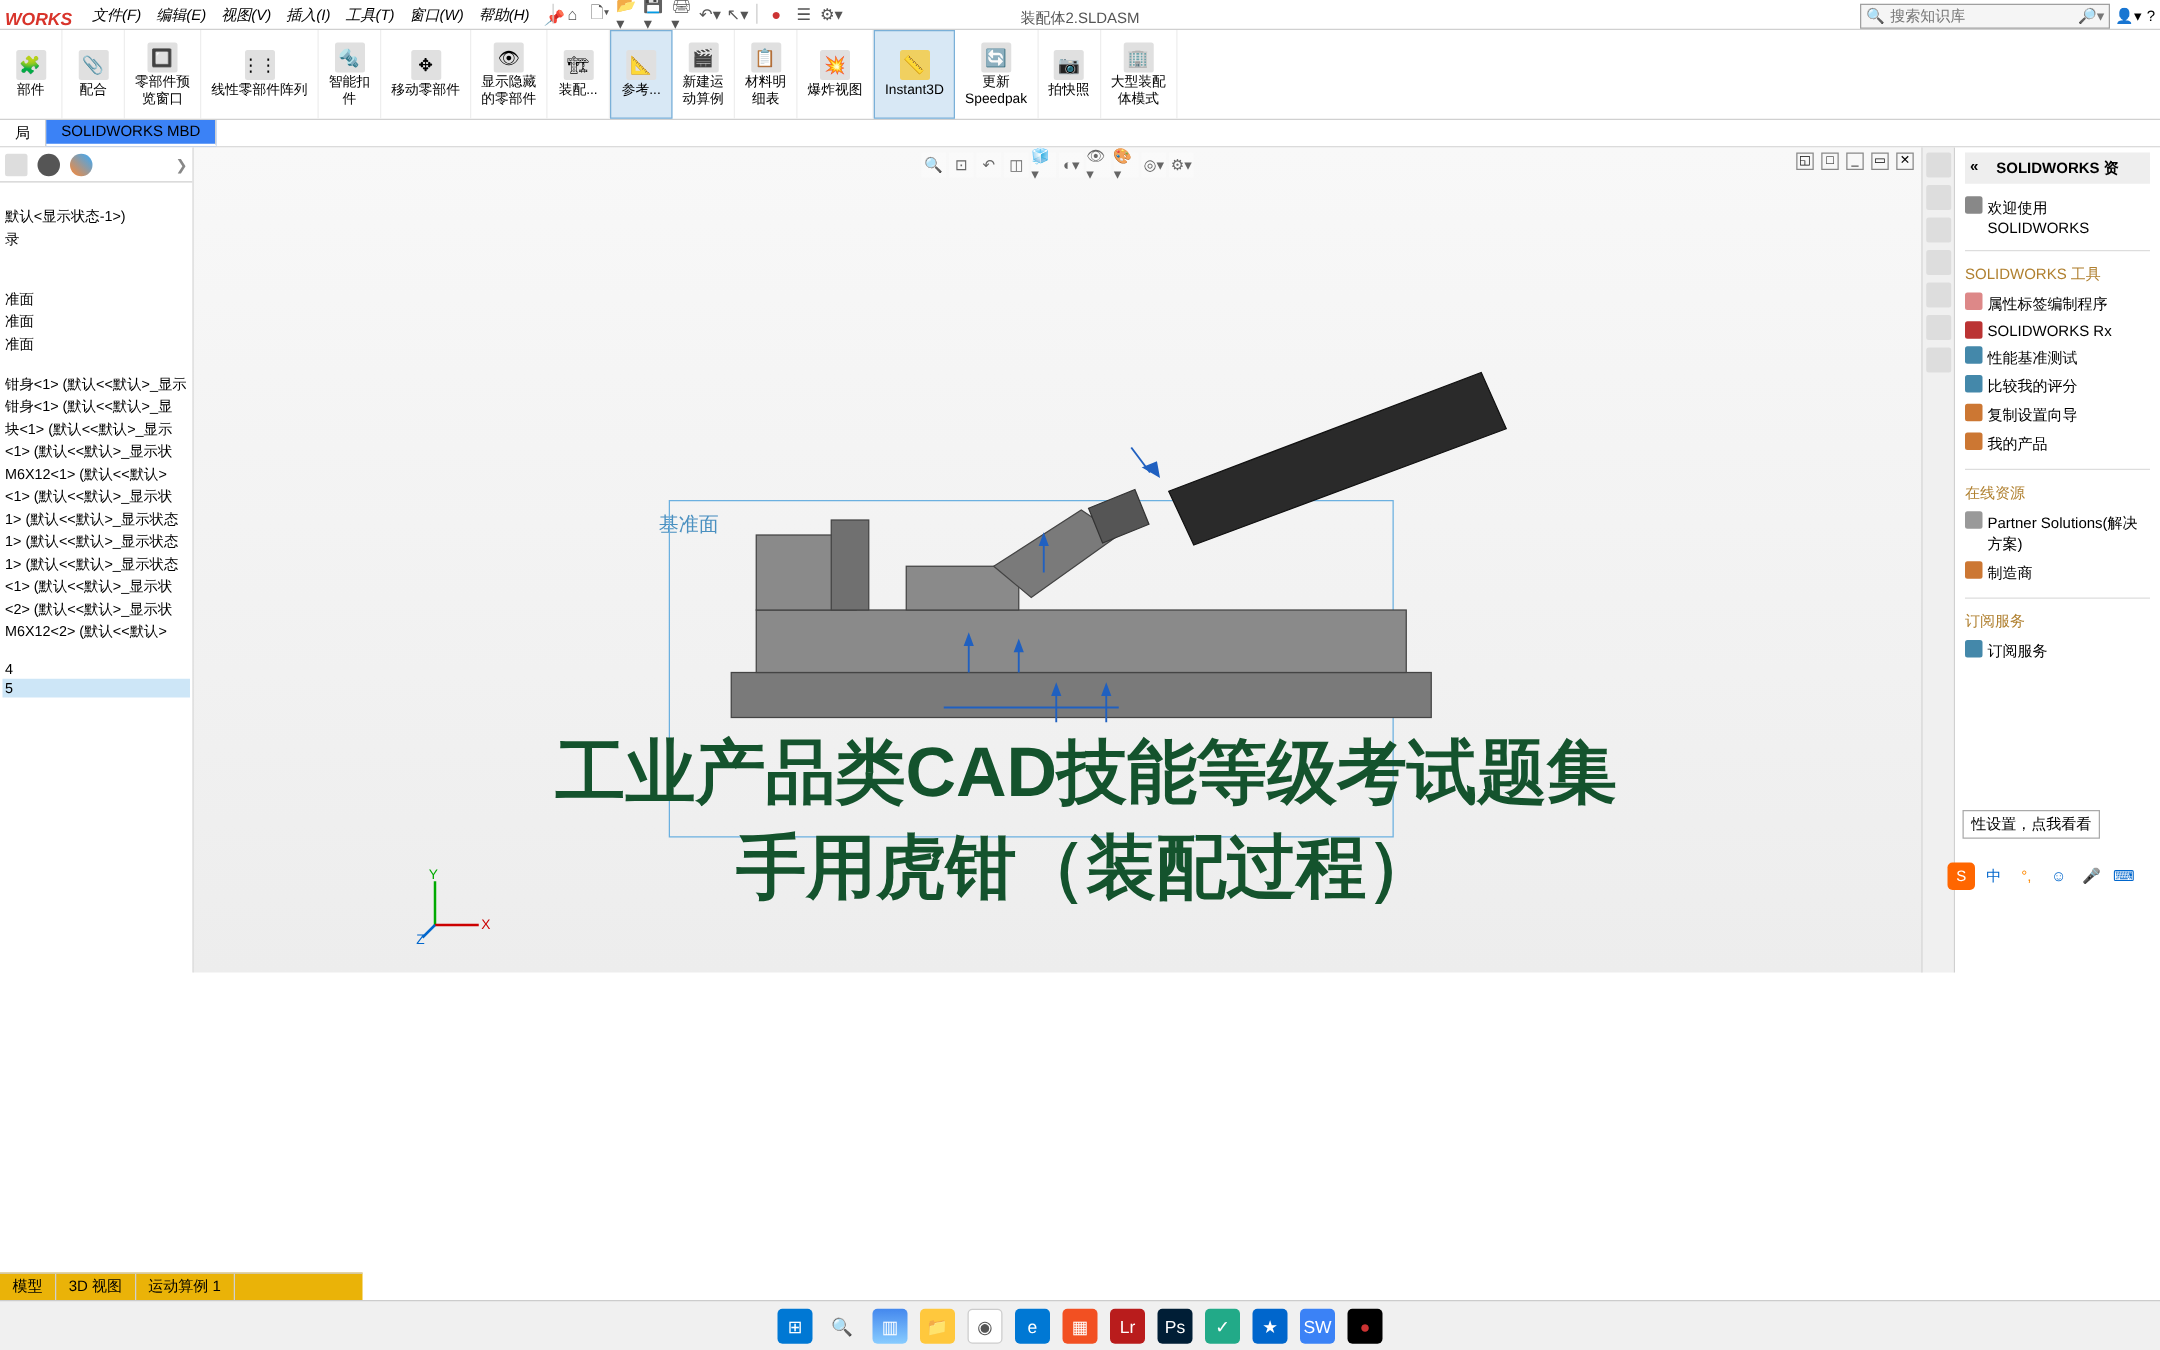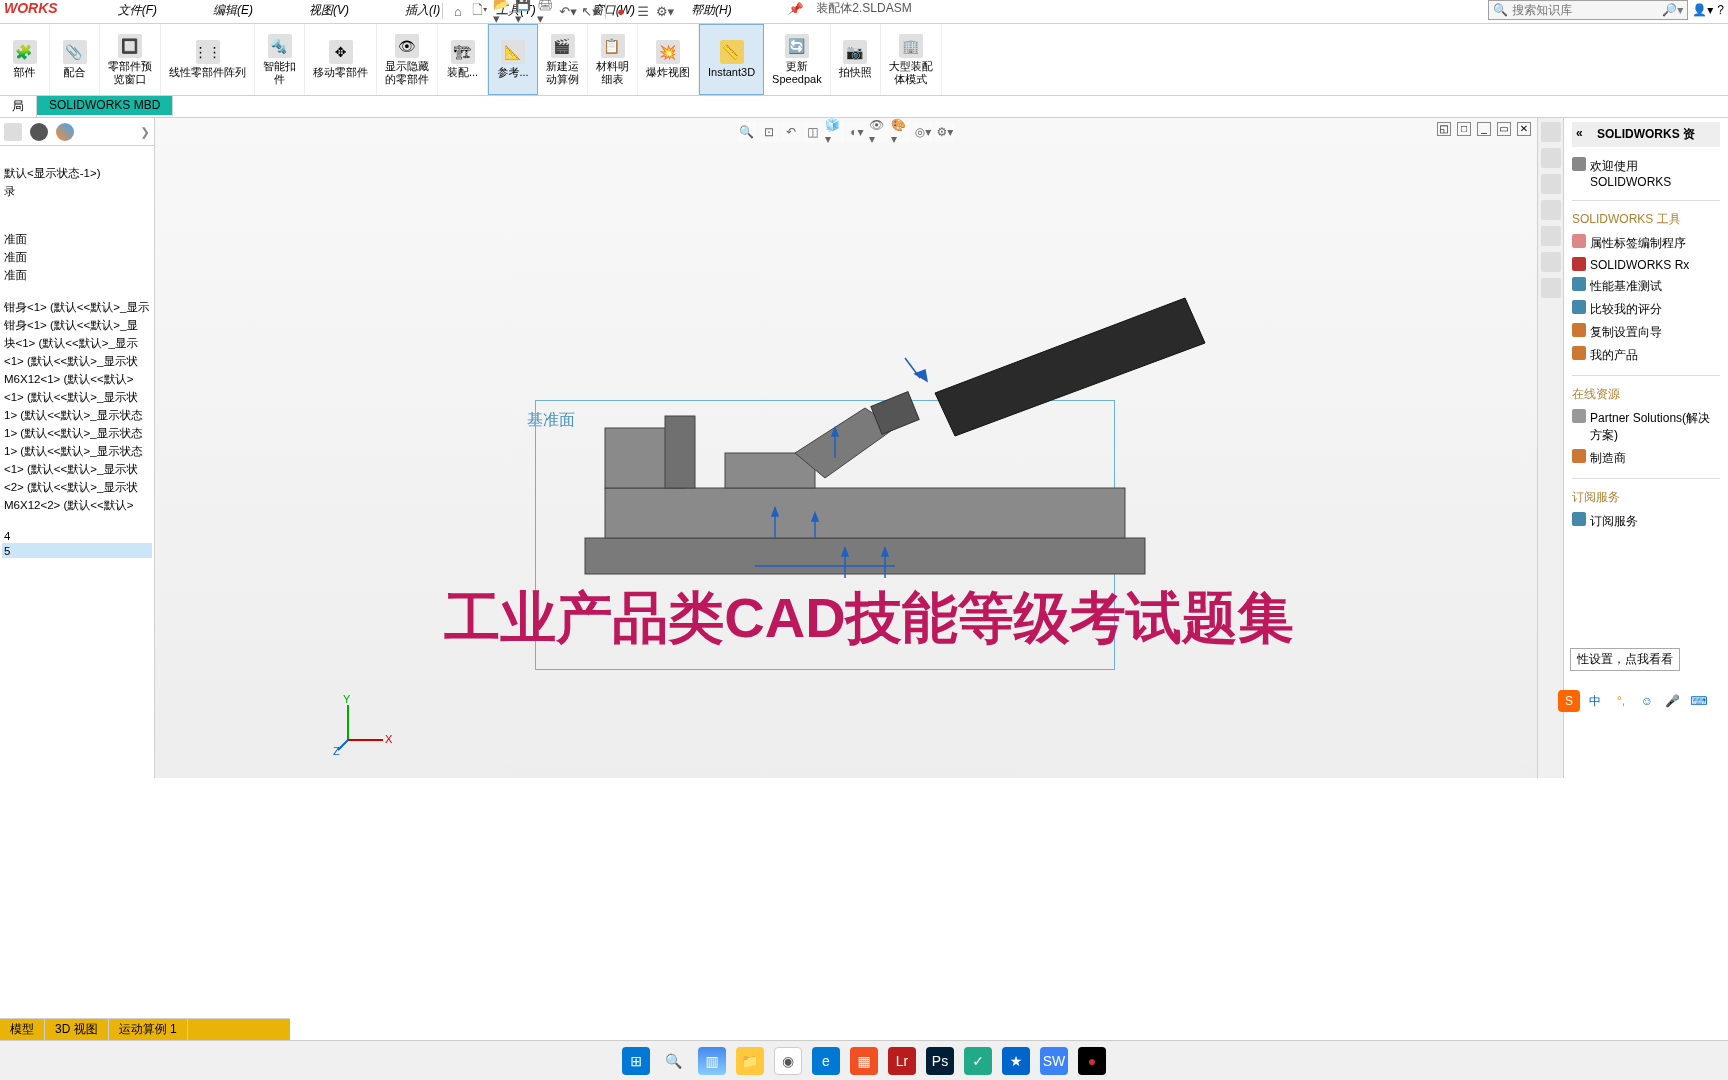--- a/index.html
+++ b/index.html
@@ -1,19 +1,19 @@
 <!DOCTYPE html>
 <html><head>
 <meta charset="utf-8">
 <style>
 * { margin: 0; padding: 0; box-sizing: border-box; font-family: "Microsoft YaHei", Arial, sans-serif; }
 body { width: 1728px; height: 1080px; background: #fff; overflow: hidden; position: relative; font-size: 12px; }
 
 
-.menubar { height: 24px; background: #fff; display: flex; align-items: flex-start; padding: 0 4px; border-bottom: 1px solid #d0d0d0; gap: 44px; }
+.menubar { height: 24px; background: #fff; display: flex; align-items: flex-end; padding: 0 4px; border-bottom: 1px solid #d0d0d0; }
 .logo { color: #d8342b; font-weight: bold; font-size: 14px; margin-right: 10px; font-style: italic; }
 .menubar .menu-item { padding: 2px 6px; cursor: pointer; font-style: italic; }
 .menubar-right { margin-left: auto; display: flex; align-items: center; gap: 4px; }
 .doc-title { position: absolute; left: 50%; transform: translateX(-50%); color: #555; }
 .search-box { width: 200px; height: 20px; border: 1px solid #a0a0a0; background: #f5f5f5; display: flex; align-items: center; padding: 0 4px; color: #777; }
 .search-box .sicon { margin-right: 4px; }
 
 
 .qat { height: 22px; display: flex; align-items: center; padding: 0 440px 0 440px; gap: 4px; position: absolute; top: 0; }
 .qat-icon { width: 18px; height: 18px; display: flex; align-items: center; justify-content: center; font-size: 13px; color: #555; cursor: pointer; }
@@ -22,21 +22,21 @@
 
 .ribbon { height: 72px; background: #fff; border-bottom: 1px solid #d0d0d0; display: flex; }
 .ribbon-btn { display: flex; flex-direction: column; align-items: center; justify-content: center; padding: 4px 8px; min-width: 50px; border-right: 1px solid #eee; cursor: pointer; font-size: 11px; }
 .ribbon-btn.active { background: #d8e8f5; border: 1px solid #7ab0d8; }
 .ribbon-btn .ricon { width: 24px; height: 24px; background: #e0e0e0; border-radius: 2px; margin-bottom: 2px; display:flex; align-items:center; justify-content:center; font-size:14px; }
 .ribbon-btn .rlabel { text-align: center; line-height: 1.1; }
 
 
 .tabbar { height: 22px; background: #fff; display: flex; border-bottom: 1px solid #d0d0d0; }
 .tab { padding: 2px 12px; border-right: 1px solid #d0d0d0; cursor: pointer; font-size: 12px; }
-.tab.active { background: #14b8a6; border-bottom: 2px solid #fff; }
+.tab.active { background: #3b82f6; border-bottom: 2px solid #fff; }
 
 
 .main { display: flex; height: 660px; }
 .left-panel { width: 155px; background: #fff; border-right: 1px solid #d0d0d0; overflow: hidden; font-size: 11.5px; }
 .tree-tabs { height: 28px; border-bottom: 1px solid #d0d0d0; display: flex; align-items: center; padding: 0 4px; gap: 8px; }
 .tree-tabs .tt { width: 18px; height: 18px; background: #ddd; border-radius: 2px; }
 .tree-tabs .expand { margin-left: auto; color: #888; }
 .tree { padding: 4px 2px; }
 .tree-item { padding: 1.5px 2px; white-space: nowrap; overflow: hidden; cursor: pointer; }
 .tree-item.sel { background: #cde6f7; }
@@ -72,21 +72,21 @@
 
 
 .statusbar { position: absolute; bottom: 20px; left: 0; right: 0; height: 20px; background: #fff; border-top: 1px solid #d0d0d0; display: flex; align-items: center; padding: 0 8px; font-size: 11.5px; color: #444; }
 .statusbar .sb-right { margin-left: auto; display: flex; gap: 16px; }
 
 
 .taskbar { position: absolute; bottom: 0; left: 0; right: 0; height: 40px; background: #f0f0f0; display: flex; align-items: center; justify-content: center; gap: 10px; border-top:1px solid #ccc; }
 .tb-icon { width: 28px; height: 28px; border-radius: 4px; display:flex; align-items:center; justify-content:center; font-size:14px; color:#fff; cursor:pointer; }
 
 
-.overlay-title { position: absolute; left: 0; right: 0; top: 580px; text-align: center; font-size: 56px; font-weight: 700; color: #be185d; line-height: 1.35; pointer-events: none; margin-left: 10px; }
+.overlay-title { position: absolute; left: 0; right: 0; top: 580px; text-align: center; font-size: 56px; font-weight: 700; color: #14532d; line-height: 1.35; pointer-events: none; margin-left: 10px; }
 
 .hint-box { position: absolute; right: 48px; top: 648px; background: #fff; border: 1px solid #aaa; padding: 2px 6px; font-size: 12px; }
 
 .ime-indicator { position: absolute; right: 18px; top: 690px; display:flex; gap:4px; align-items:center; }
 .ime-indicator .imi { width:22px; height:22px; border-radius:4px; display:flex; align-items:center; justify-content:center; font-size:12px; }
 
 .date-right { position: absolute; right: 0; bottom: 20px; font-size: 11.5px; color:#444; padding:0 4px; }
 </style>
 </head>
 <body>
@@ -337,20 +337,21 @@
     <div class="rp-item"><span class="ic" style="background:#999"></span><span>Partner Solutions(解决方案)</span></div>
     <div class="rp-item"><span class="ic" style="background:#c73"></span><span>制造商</span></div>
     <div class="rp-sep"></div>
     <div class="rp-section">订阅服务</div>
     <div class="rp-item"><span class="ic" style="background:#48a"></span><span>订阅服务</span></div>
   </div>
 </div>
 
 <div class="overlay-title">
   <div>工业产品类CAD技能等级考试题集</div>
+  <div>手用虎钳（装配过程）</div>
 </div>
 
 <div class="hint-box">性设置，点我看看</div>
 
 <div class="ime-indicator">
   <span class="imi" style="background:#f60;color:#fff">S</span>
   <span class="imi" style="color:#06c">中</span>
   <span class="imi" style="color:#f80">°,</span>
   <span class="imi" style="color:#06c">☺</span>
   <span class="imi" style="color:#06c">🎤</span>

